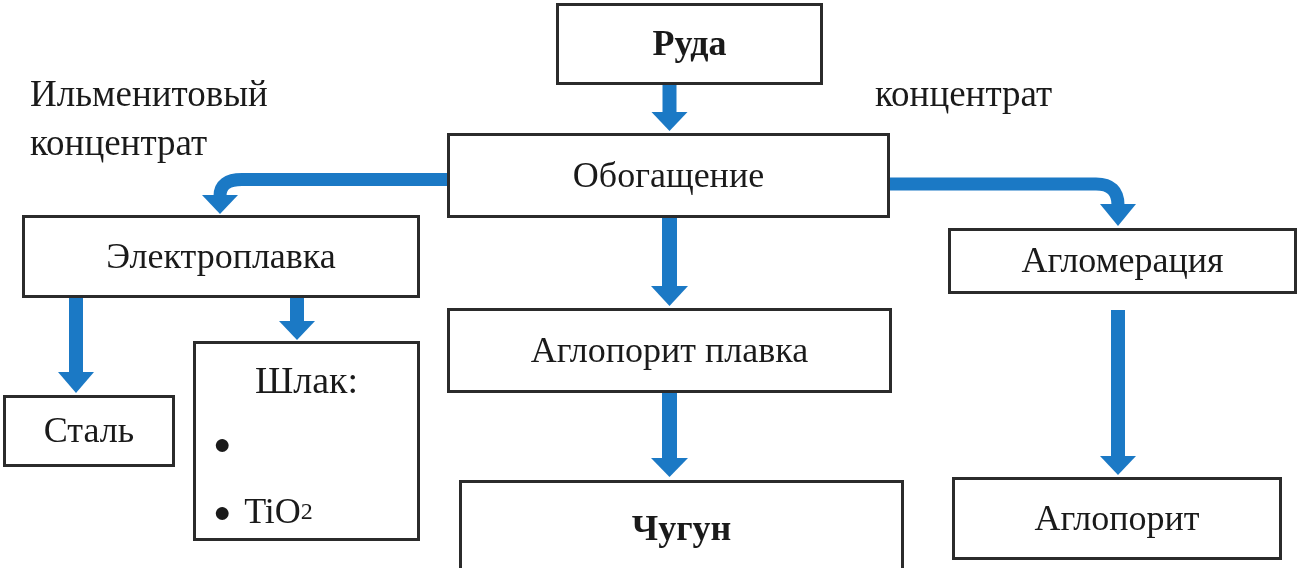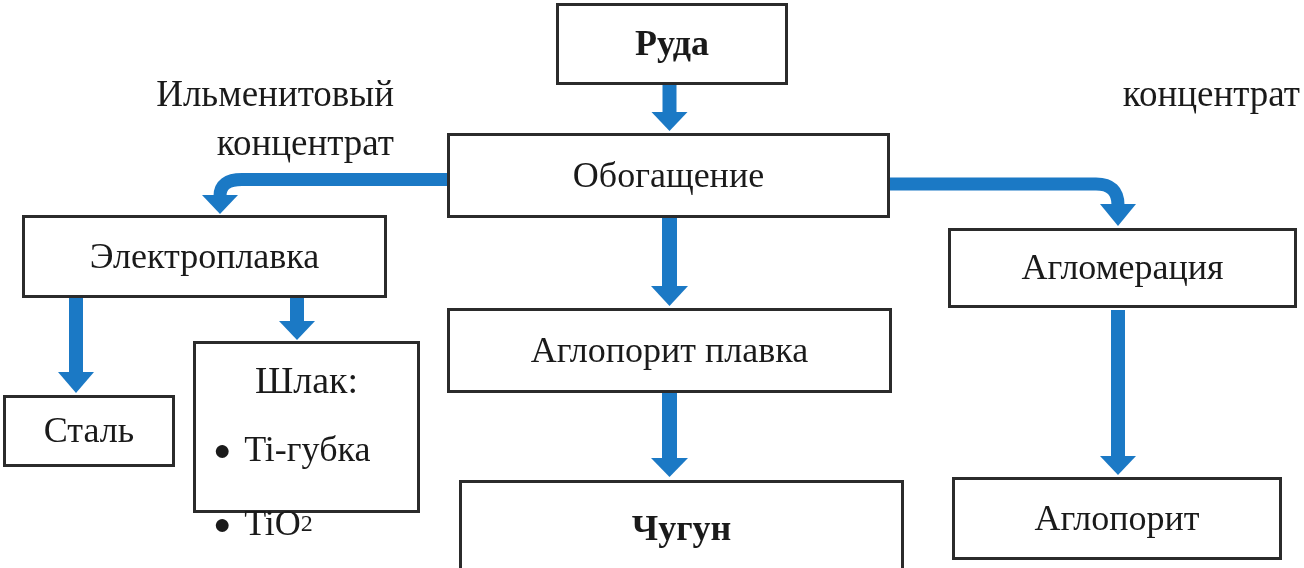--- a/index.html
+++ b/index.html
@@ -33,21 +33,21 @@
     display: flex;
     align-items: center;
     justify-content: center;
     text-align: center;
     font-size: 36px;
     line-height: 1.1;
   }
   .node.bold { font-weight: bold; }
   .branch-label {
     position: absolute;
-    text-align: right;
+    text-align: left;
     font-size: 37px;
     line-height: 1.32;
   }
   .slag-node {
     position: absolute;
     background: #ffffff;
     border: 3px solid var(--border-color);
     font-size: 36px;
   }
   .slag-title {
@@ -117,61 +117,60 @@
 
   <div class="branch-label" style="left:30px; top:70px; width:364px;">
     <div>Ильменитовый</div>
     <div>концентрат</div>
   </div>
 
   <div class="branch-label" style="left:875px; top:70px; width:425px;">
     <div>концентрат</div>
   </div>
 
-  <div class="node bold" style="left:556px; top:3px; width:232px; height:82px;">
+  <div class="node bold" style="left:556px; top:3px; width:267px; height:82px;">
     <span>Руда</span>
   </div>
 
   <div class="node" style="left:447px; top:133px; width:443px; height:85px;">
     <span>Обогащение</span>
   </div>
 
-  <div class="node" style="left:22px; top:215px; width:365px; height:83px;">
+  <div class="node" style="left:22px; top:215px; width:398px; height:83px;">
     <span>Электроплавка</span>
   </div>
 
   <div class="node" style="left:3px; top:395px; width:172px; height:72px;">
     <span>Сталь</span>
   </div>
 
-  <div class="slag-node" style="left:193px; top:341px; width:227px; height:172px;">
+  <div class="slag-node" style="left:193px; top:341px; width:227px; height:200px;">
     <div class="slag-title">Шлак:</div>
     <div class="slag-items">
       <div class="slag-item">
         <span class="bullet">●</span>
-        <span>Ti-губка</span>
           <sub></sub>
       </div>
       <div class="slag-item">
         <span class="bullet">●</span>
         <span>TiO</span>
           <sub>2</sub>
       </div>
     </div>
   </div>
 
   <div class="node" style="left:447px; top:308px; width:445px; height:85px;">
     <span>Аглопорит плавка</span>
   </div>
 
   <div class="node" style="left:459px; top:480px; width:445px; height:98px;font-weight:bold;">
     <span>Чугун</span>
   </div>
 
-  <div class="node" style="left:948px; top:228px; width:349px; height:80px;">
+  <div class="node" style="left:948px; top:228px; width:349px; height:66px;">
     <span>Агломерация</span>
   </div>
 
   <div class="node" style="left:952px; top:477px; width:330px; height:83px;">
     <span>Аглопорит</span>
   </div>
 
 </div>
 
 </body></html>

